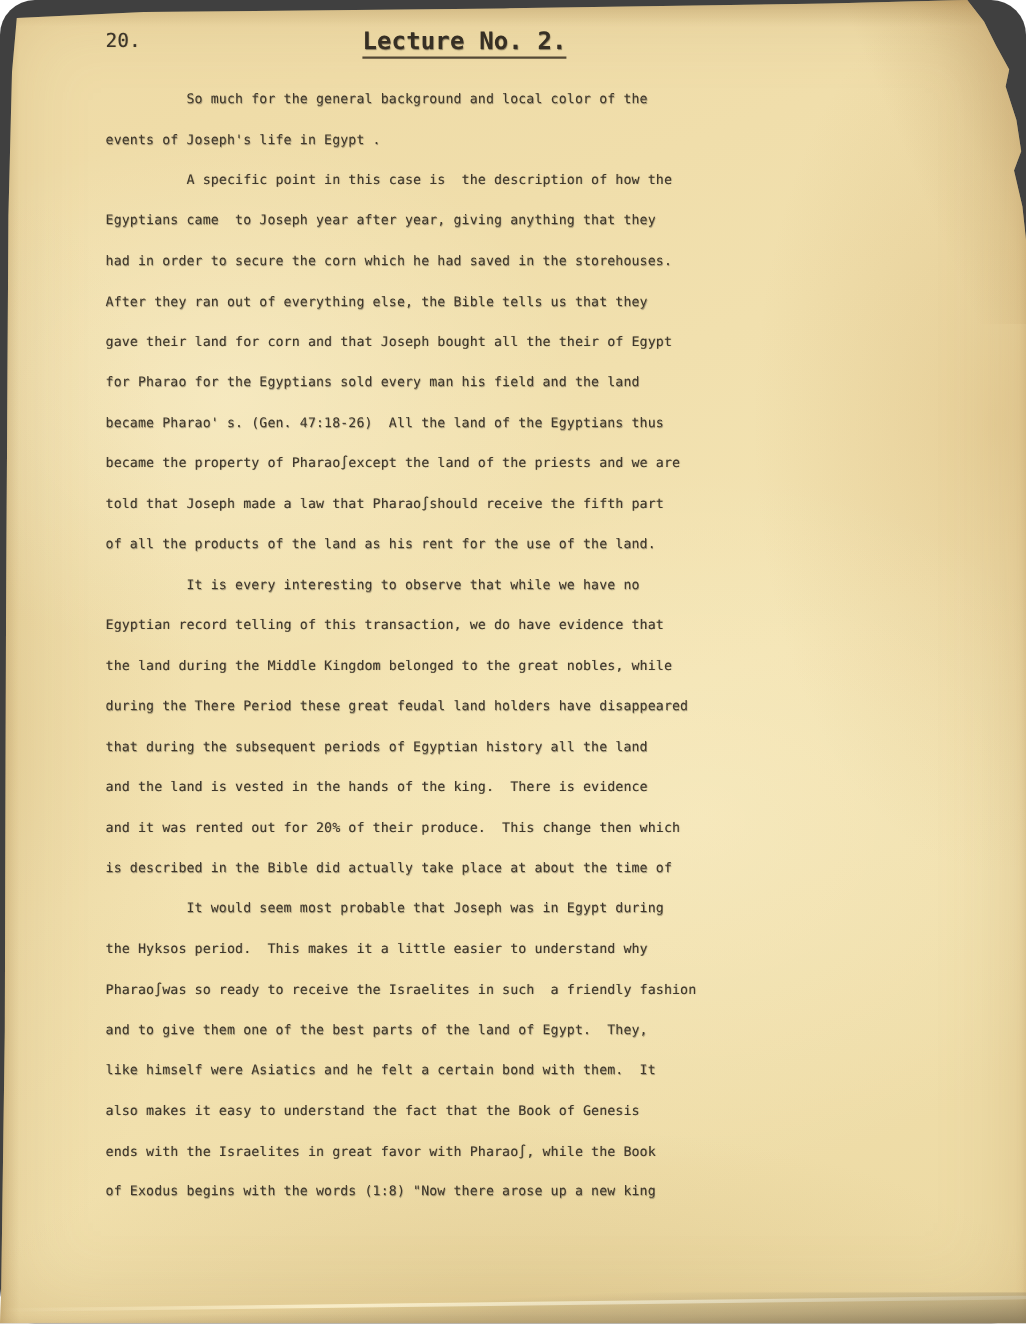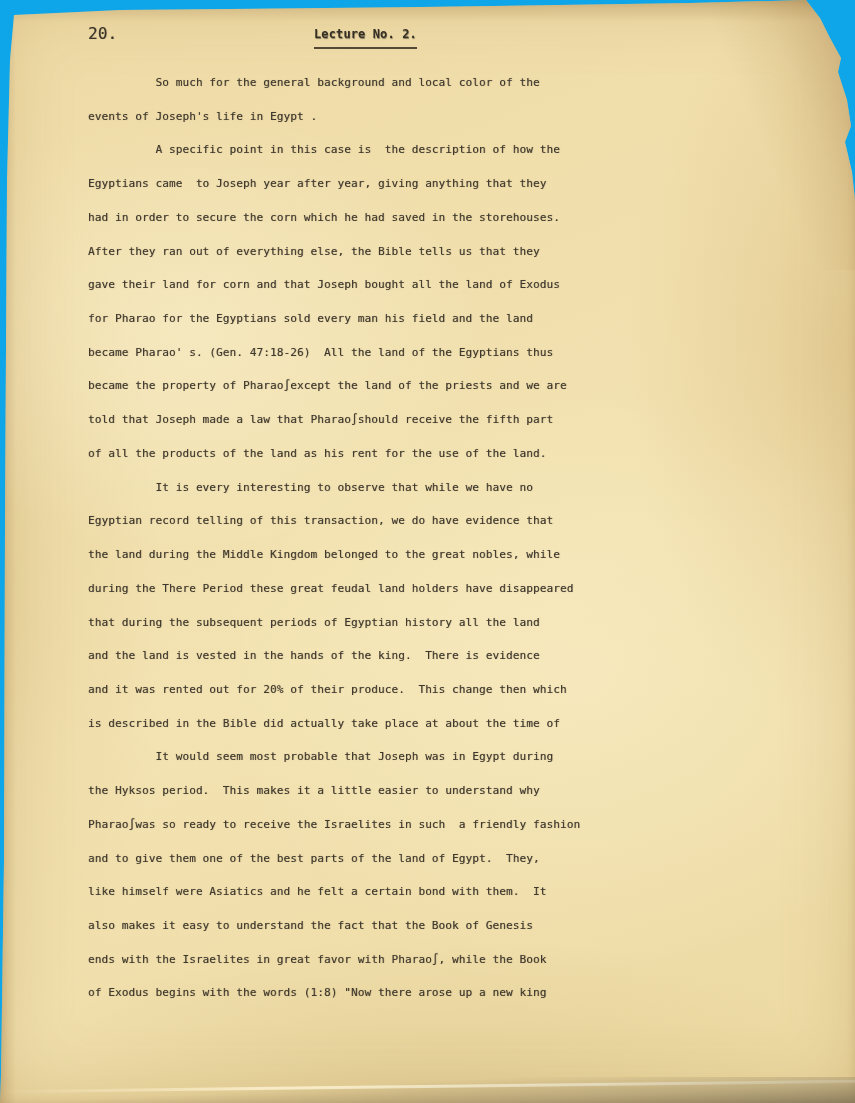--- a/index.html
+++ b/index.html
@@ -8,21 +8,22 @@
     background: #ffffff;
     width: 855px;
     height: 1103px;
     overflow: hidden;
     font-family: "DejaVu Sans Mono", "Liberation Mono", monospace;
   }
   .scan {
     position: relative;
     width: 855px;
     height: 1103px;
-    background: #0ea5e9;
+    background: #404040;
+    border-radius: 29px;
   }
   .paper {
     position: absolute;
     left: 0; top: 0;
     width: 855px;
     height: 1103px;
     background-image:
       radial-gradient(ellipse 420px 320px at 22% 30%, rgba(255,250,225,0.35), rgba(255,250,225,0) 70%),
       radial-gradient(ellipse 520px 420px at 68% 62%, rgba(255,248,218,0.30), rgba(255,248,218,0) 70%),
       radial-gradient(ellipse 280px 520px at 97% 32%, rgba(198,156,88,0.28), rgba(198,156,88,0) 72%),
@@ -63,23 +64,23 @@
     left: 88px; top: 24px;
     font-size: 16px;
     line-height: 20px;
     letter-spacing: 0.12px;
     color: #3c3529;
     text-shadow: 0.4px 0.4px 0.7px rgba(62,55,44,0.55);
     white-space: pre;
   }
   .header-title {
     position: absolute;
-    left: 314px; top: 24px;
+    left: 302px; top: 24px;
     display: inline-block;
-    font-size: 12px;
+    font-size: 20px;
     line-height: 20px;
     letter-spacing: 0.12px;
     font-weight: bold;
     color: #362f24;
     text-shadow: 0.5px 0.5px 0.8px rgba(54,47,36,0.55);
     border-bottom: 2px solid rgba(56,47,34,0.85);
     padding-bottom: 3px;
     white-space: pre;
   }
   .body-text {
@@ -134,21 +135,21 @@
     <div class="corner-shade"></div>
     <span class="header-pgnum">20.</span>
     <span class="header-title">Lecture No. 2.</span>
     <div class="body-text">
         <div class="line">          So much for the general background and local color of the</div>
         <div class="line">events of Joseph's life in Egypt .</div>
         <div class="line">          A specific point in this case is  the description of how the</div>
         <div class="line">Egyptians came  to Joseph year after year, giving anything that they</div>
         <div class="line">had in order to secure the corn which he had saved in the storehouses.</div>
         <div class="line">After they ran out of everything else, the Bible tells us that they</div>
-        <div class="line">gave their land for corn and that Joseph bought all the land of Exodus</div>
+        <div class="line">gave their land for corn and that Joseph bought all the their of Egypt</div>
         <div class="line">for Pharao for the Egyptians sold every man his field and the land</div>
         <div class="line">became Pharao' s. (Gen. 47:18-26)  All the land of the Egyptians thus</div>
         <div class="line">became the property of Pharao∫except the land of the priests and we are</div>
         <div class="line">told that Joseph made a law that Pharao∫should receive the fifth part</div>
         <div class="line">of all the products of the land as his rent for the use of the land.</div>
         <div class="line">          It is every interesting to observe that while we have no</div>
         <div class="line">Egyptian record telling of this transaction, we do have evidence that</div>
         <div class="line">the land during the Middle Kingdom belonged to the great nobles, while</div>
         <div class="line">during the There Period these great feudal land holders have disappeared</div>
         <div class="line">that during the subsequent periods of Egyptian history all the land</div>

